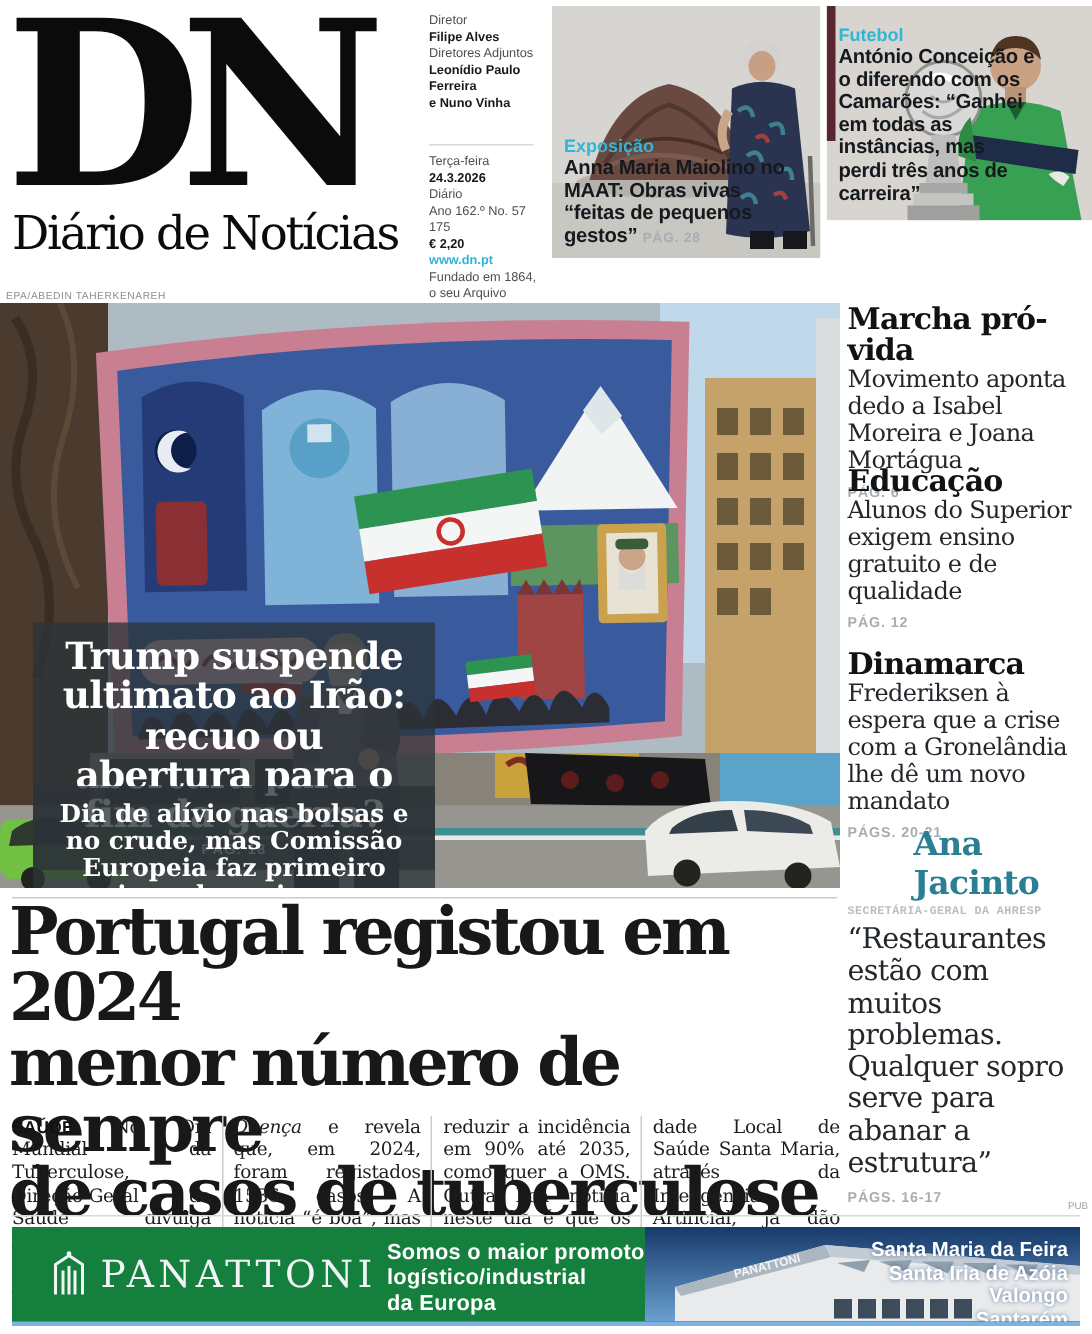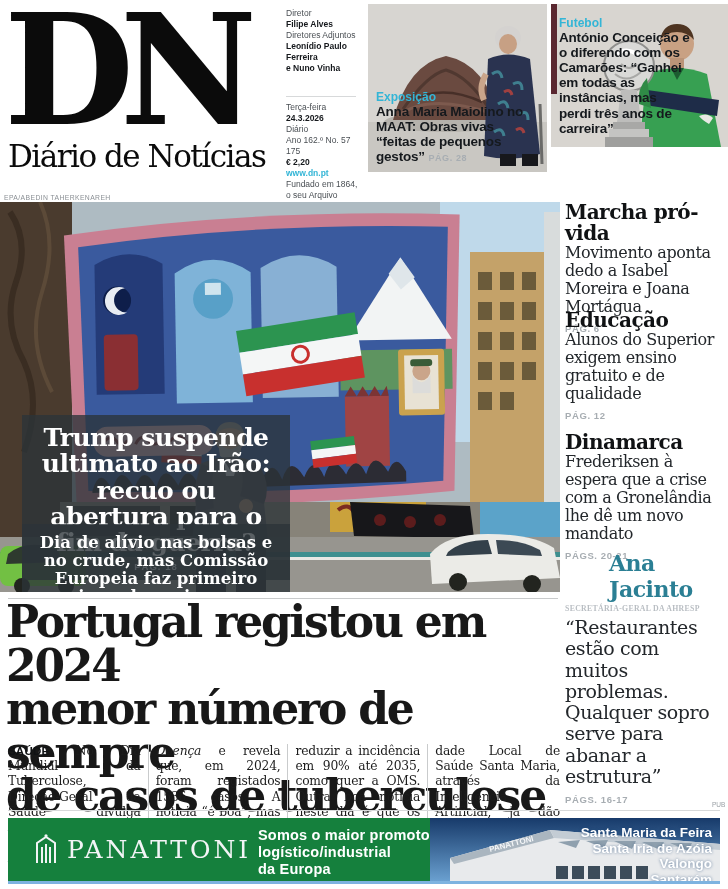--- a/index.html
+++ b/index.html
@@ -45,21 +45,21 @@
     color:#d9dde1; letter-spacing:1px; margin-top:5px; }
 
   
   .rail { position:absolute; left:565px; top:200px; width:163px; }
   .rail-item { position:absolute; left:0; width:163px; }
   .rail-kicker { font-weight:bold; font-size:20px; letter-spacing:-0.5px; color:#101214; line-height:1.05; }
   .rail-title { font-size:16px; line-height:1.12; color:#23272b; letter-spacing:-0.4px; }
   .rail-page { font-family:"Liberation Sans",sans-serif; font-weight:bold; font-size:9.5px;
     color:#a7adb2; letter-spacing:0.6px; margin-top:7px; }
   .iv-name { font-weight:bold; font-size:22px; letter-spacing:-0.5px; color:#2b7f94;margin-left:44px; }
-  .iv-role { font-family:Liberation Serif, serif; font-weight:bold; font-size:7.8px;
+  .iv-role { font-family:Liberation Mono, monospace; font-weight:bold; font-size:7.8px;
     color:#b9bec3; letter-spacing:0.3px; margin:2px 0 4px; }
   .iv-quote { font-size:19px; line-height:1.12; color:#23272b; letter-spacing:-0.4px; width:160px; }
   .pub { position:absolute; left:712px; top:801px; font-family:"Liberation Sans",sans-serif;
     font-size:6.5px; color:#9aa0a5; }
 
   
   .lead-rule { position:absolute; left:8px; top:598px; width:550px; border-top:1px solid #c9cbcc; }
   .headline { position:absolute; left:6px; top:600px; width:556px; font-weight:bold;
     font-size:44px; line-height:0.99; letter-spacing:-2.2px; color:#181818; }
   .lead-body { position:absolute; left:8px; top:744px; width:552px; display:flex; }

